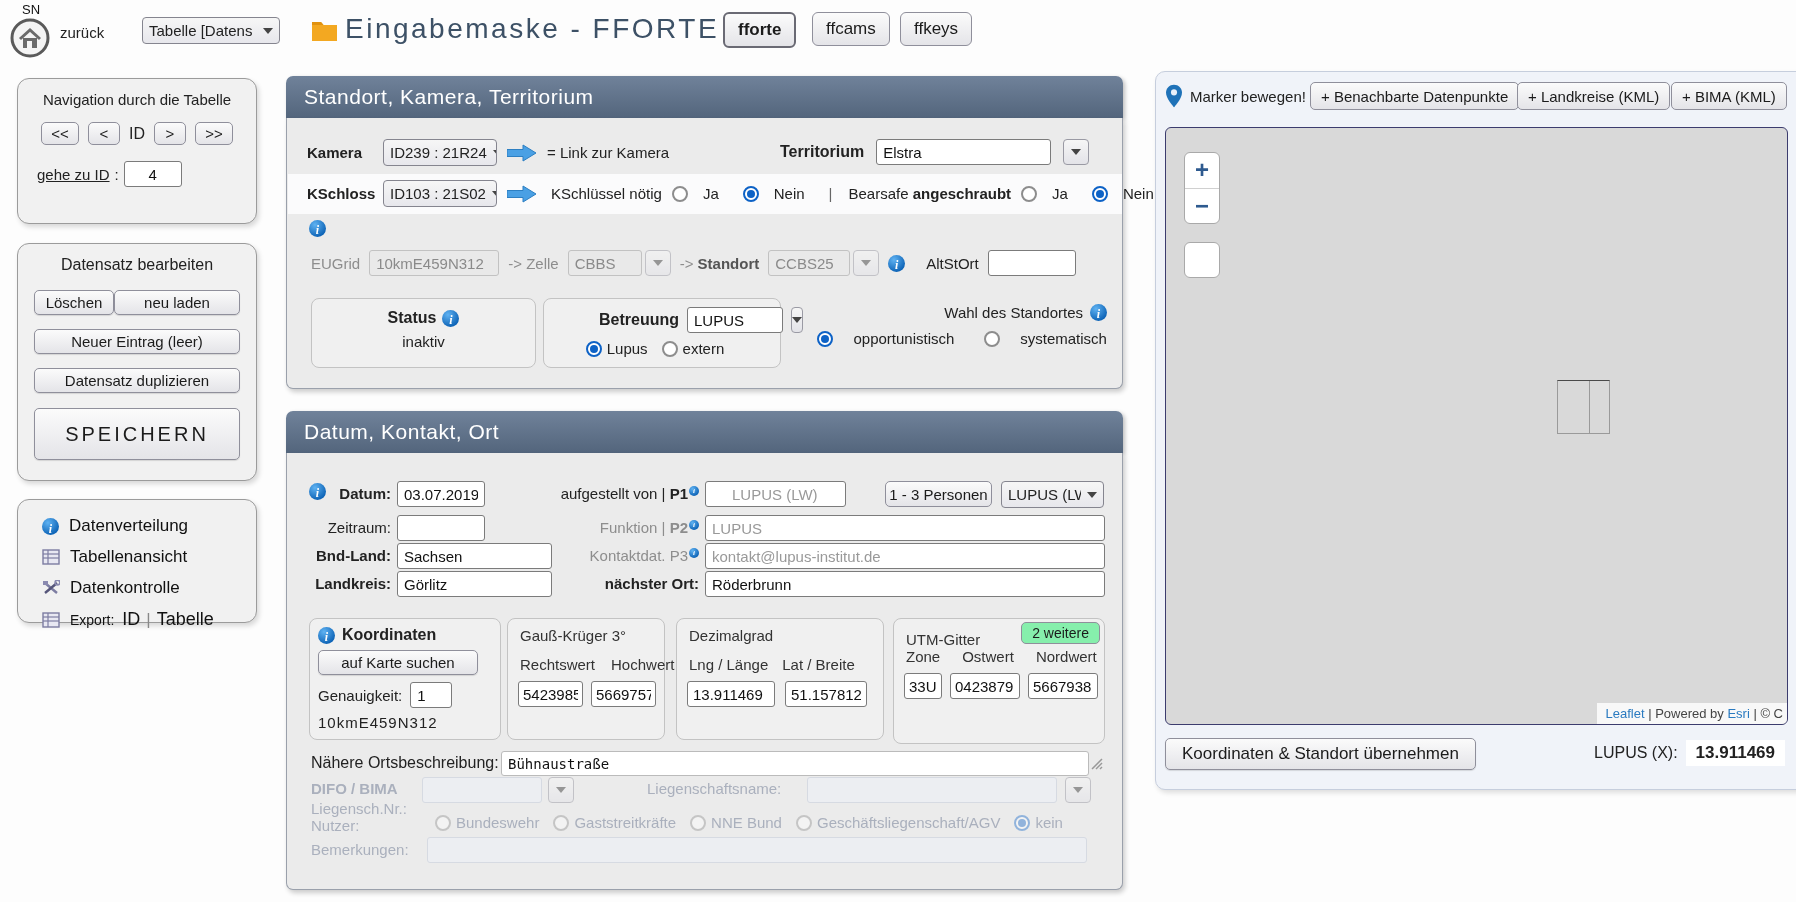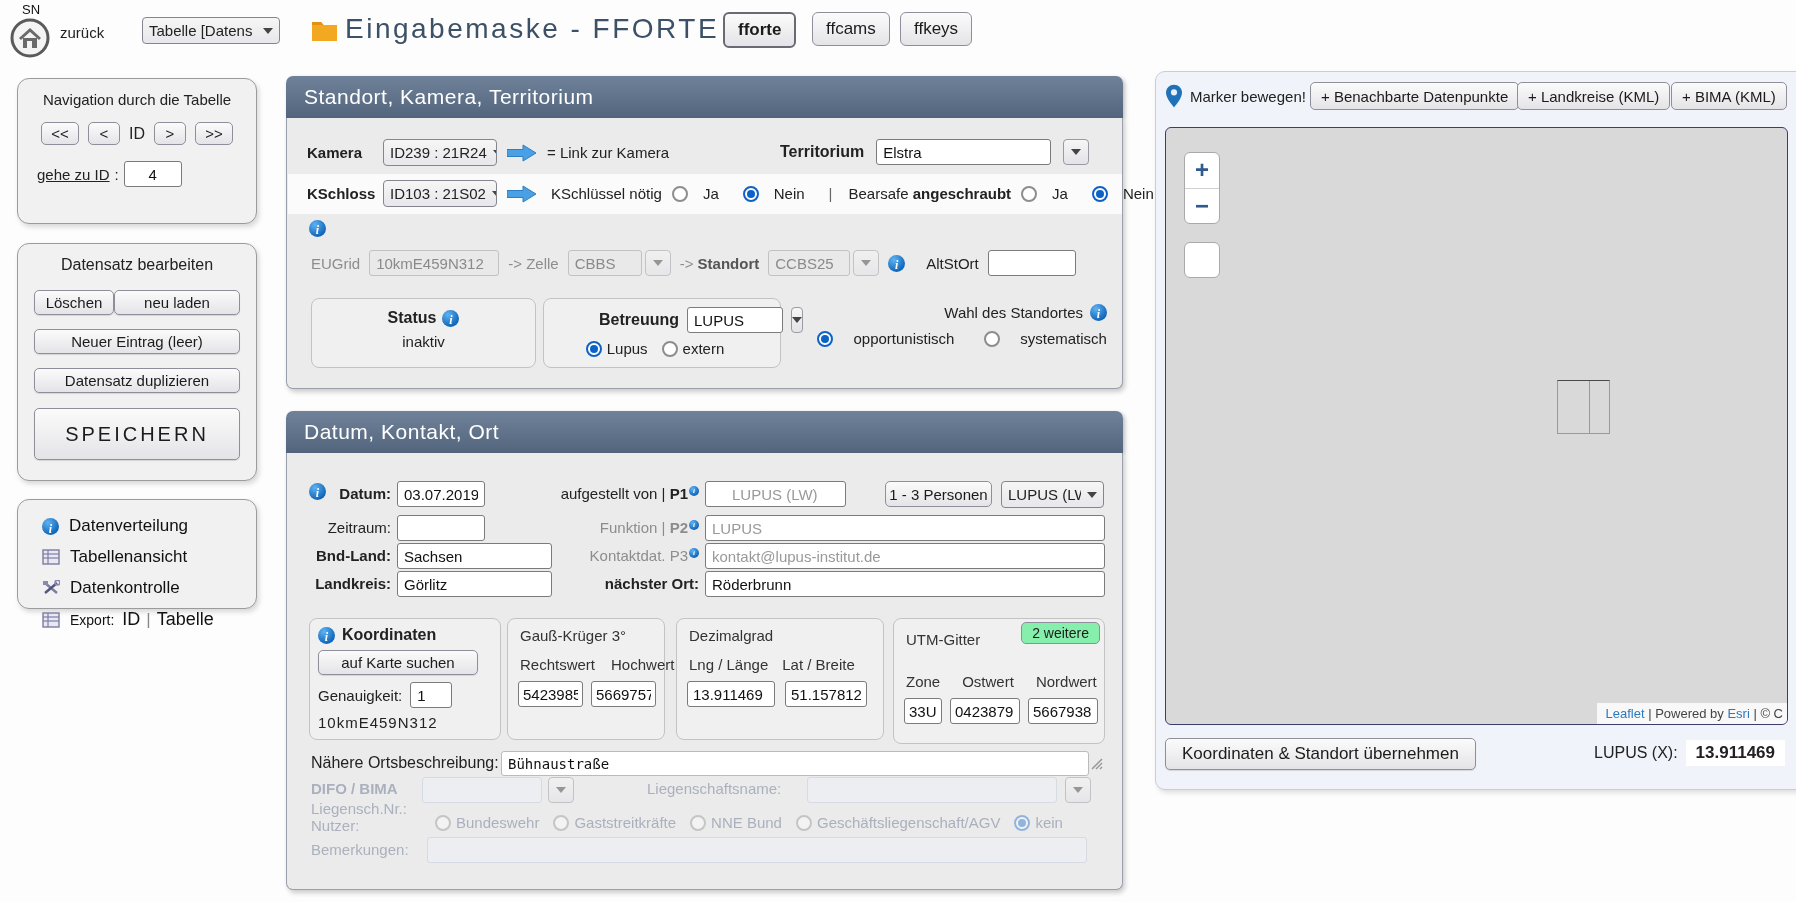--- a/index.html
+++ b/index.html
@@ -131,21 +131,21 @@
     <div class="lbl" style="text-align:center;margin-top:12px;font-size:16px;">Datensatz bearbeiten</div>
     <div class="row" style="margin:16px 16px 0 16px;">
       <div class="btn sq" style="width:80px;">Löschen</div>
       <div class="btn sq" style="flex:1;">neu laden</div>
     </div>
     <div class="btn sq" style="margin:14px 16px 0 16px;width:206px;">Neuer Eintrag (leer)</div>
     <div class="btn sq" style="margin:14px 16px 0 16px;width:206px;">Datensatz duplizieren</div>
     <div class="btn sq" style="margin:15px 16px 0 16px;width:206px;height:52px;font-size:20px;letter-spacing:3px;">SPEICHERN</div>
   </div>
 
-  <div class="sidebox" style="top:499px;height:110px;">
+  <div class="sidebox" style="top:499px;height:124px;">
     <div class="toolitem" style="margin:16px 0 0 24px;">
       <span class="info"></span>
       <span>Datenverteilung</span>
     </div>
     <div class="toolitem" style="margin:11px 0 0 24px;">
       <svg width="18" height="16" viewBox="0 0 18 16">
         <rect x="1" y="1" width="16" height="14" fill="#e8e8f2" stroke="#7d7da2" stroke-width="1.4"></rect>
         <line x1="1" y1="5" x2="17" y2="5" stroke="#7d7da2" stroke-width="1.2"></line>
         <line x1="1" y1="9" x2="17" y2="9" stroke="#7d7da2" stroke-width="1.2"></line>
         <line x1="6" y1="1" x2="6" y2="15" stroke="#7d7da2" stroke-width="1.2"></line>
@@ -351,21 +351,21 @@
       </div>
       <div class="row" style="margin:8px 0 0 10px;gap:10px;">
         <input class="input" style="width: 88px; padding: 2px 5px;" value="13.911469">
         <input class="input" style="width: 82px; padding: 2px 5px;" value="51.157812">
       </div>
     </div>
 
     <div class="grpbox" style="left:606px;top:165px;width:212px;height:126px;">
       <div class="colhdr" style="margin:12px 0 0 12px;">UTM-Gitter</div>
       <div class="abs btn" style="right:4px;top:3px;height:22px;font-size:14px;background:#86efac;">2 weitere</div>
-      <div class="row" style="margin:25px 0 0 12px;gap:22px;align-items:flex-end;">
+      <div class="row" style="margin:0 0 0 12px;gap:22px;align-items:flex-end;">
         <span class="colhdr">Zone</span>
         <span class="colhdr">Ostwert</span>
         <span class="colhdr">Nordwert</span>
       </div>
       <div class="row" style="margin:8px 0 0 10px;gap:8px;">
         <input class="input" style="width: 38px; padding: 2px 4px;" value="33U">
         <input class="input" style="width: 70px; padding: 2px 4px;" value="0423879">
         <input class="input" style="width: 70px; padding: 2px 4px;" value="5667938">
       </div>
     </div>

